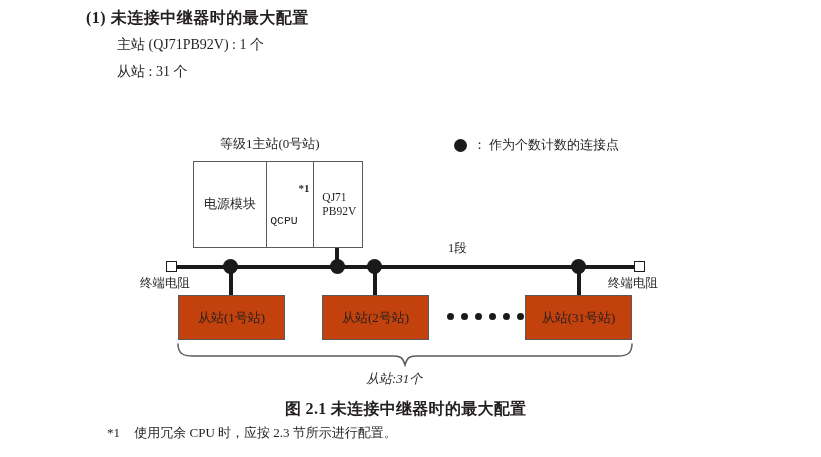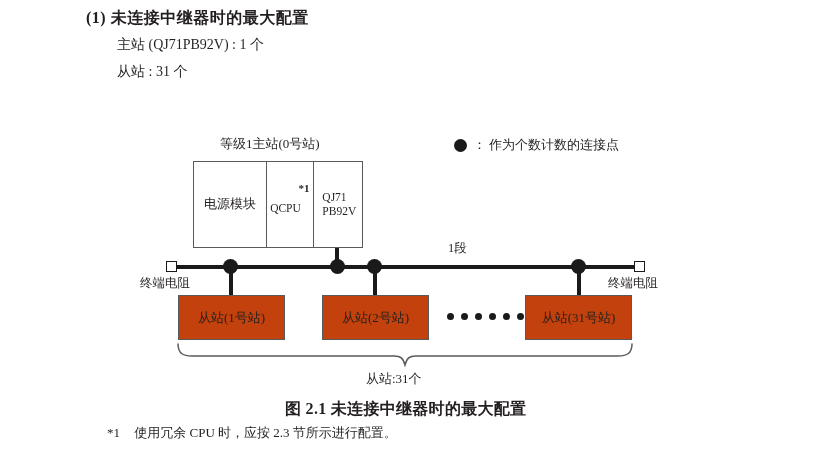--- a/index.html
+++ b/index.html
@@ -86,21 +86,22 @@
   }
   .cell-net {
     width: 50px;
     border-left: 1.6px solid #5a5a5a;
     justify-content: flex-end;
   }
   .cell-cpu .cell-label {
     font-size: 11.5px;
     padding-left: 3px;
     position: relative;
-    top: 4px;
+    top: 16px;
+    font-family: Liberation Mono, monospace;
   }
   #cpu-footnote-mark {
     position: absolute;
     right: 3px; top: 20px;
     font-size: 11px;
     font-weight: bold;
   }
   .cell-net .cell-label {
     font-size: 11.5px;
     padding-left: 3px;
@@ -164,20 +165,21 @@
     background: #1a1a1a;
     display: block;
   }
 
   
   #brace-wrap { left: 176px; top: 343px; }
   #brace-label {
     left: 366px; top: 370px;
     font-size: 13px;
     white-space: nowrap;
+    font-style: italic;
   }
 
   
   #figure-caption {
     left: 285px; top: 399px;
     font-size: 16px;
     font-weight: bold;
     white-space: nowrap;
     letter-spacing: 0.3px;
   }

